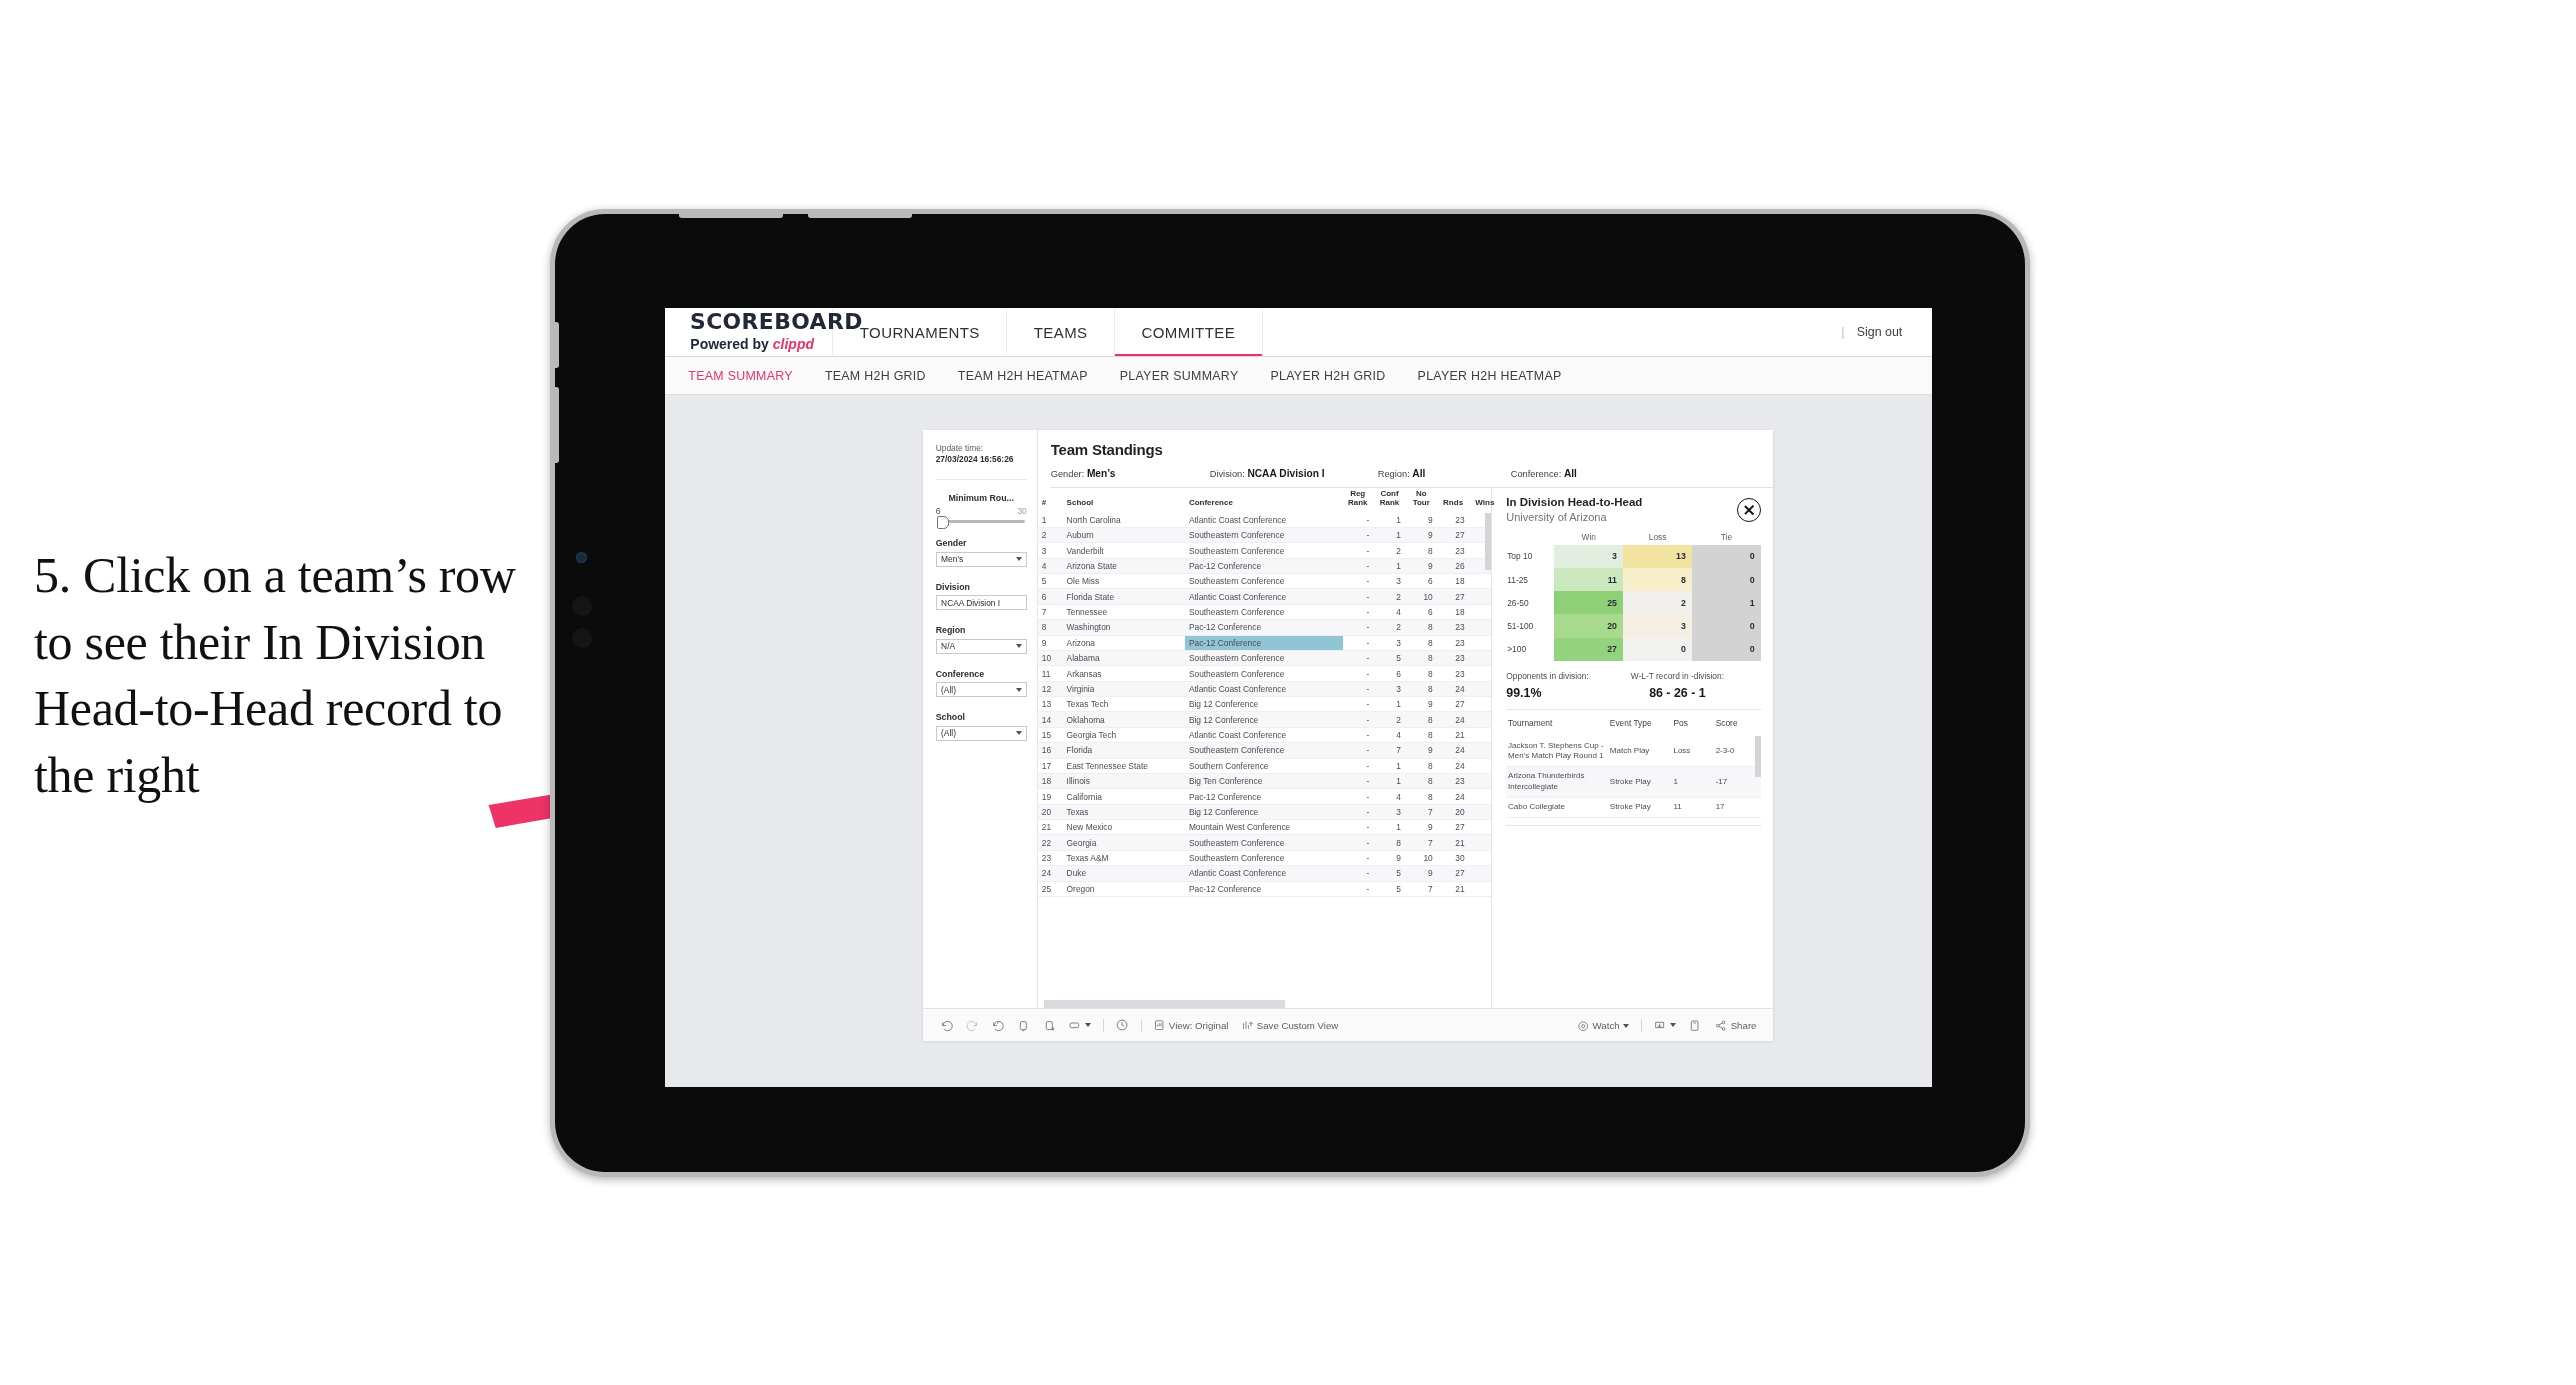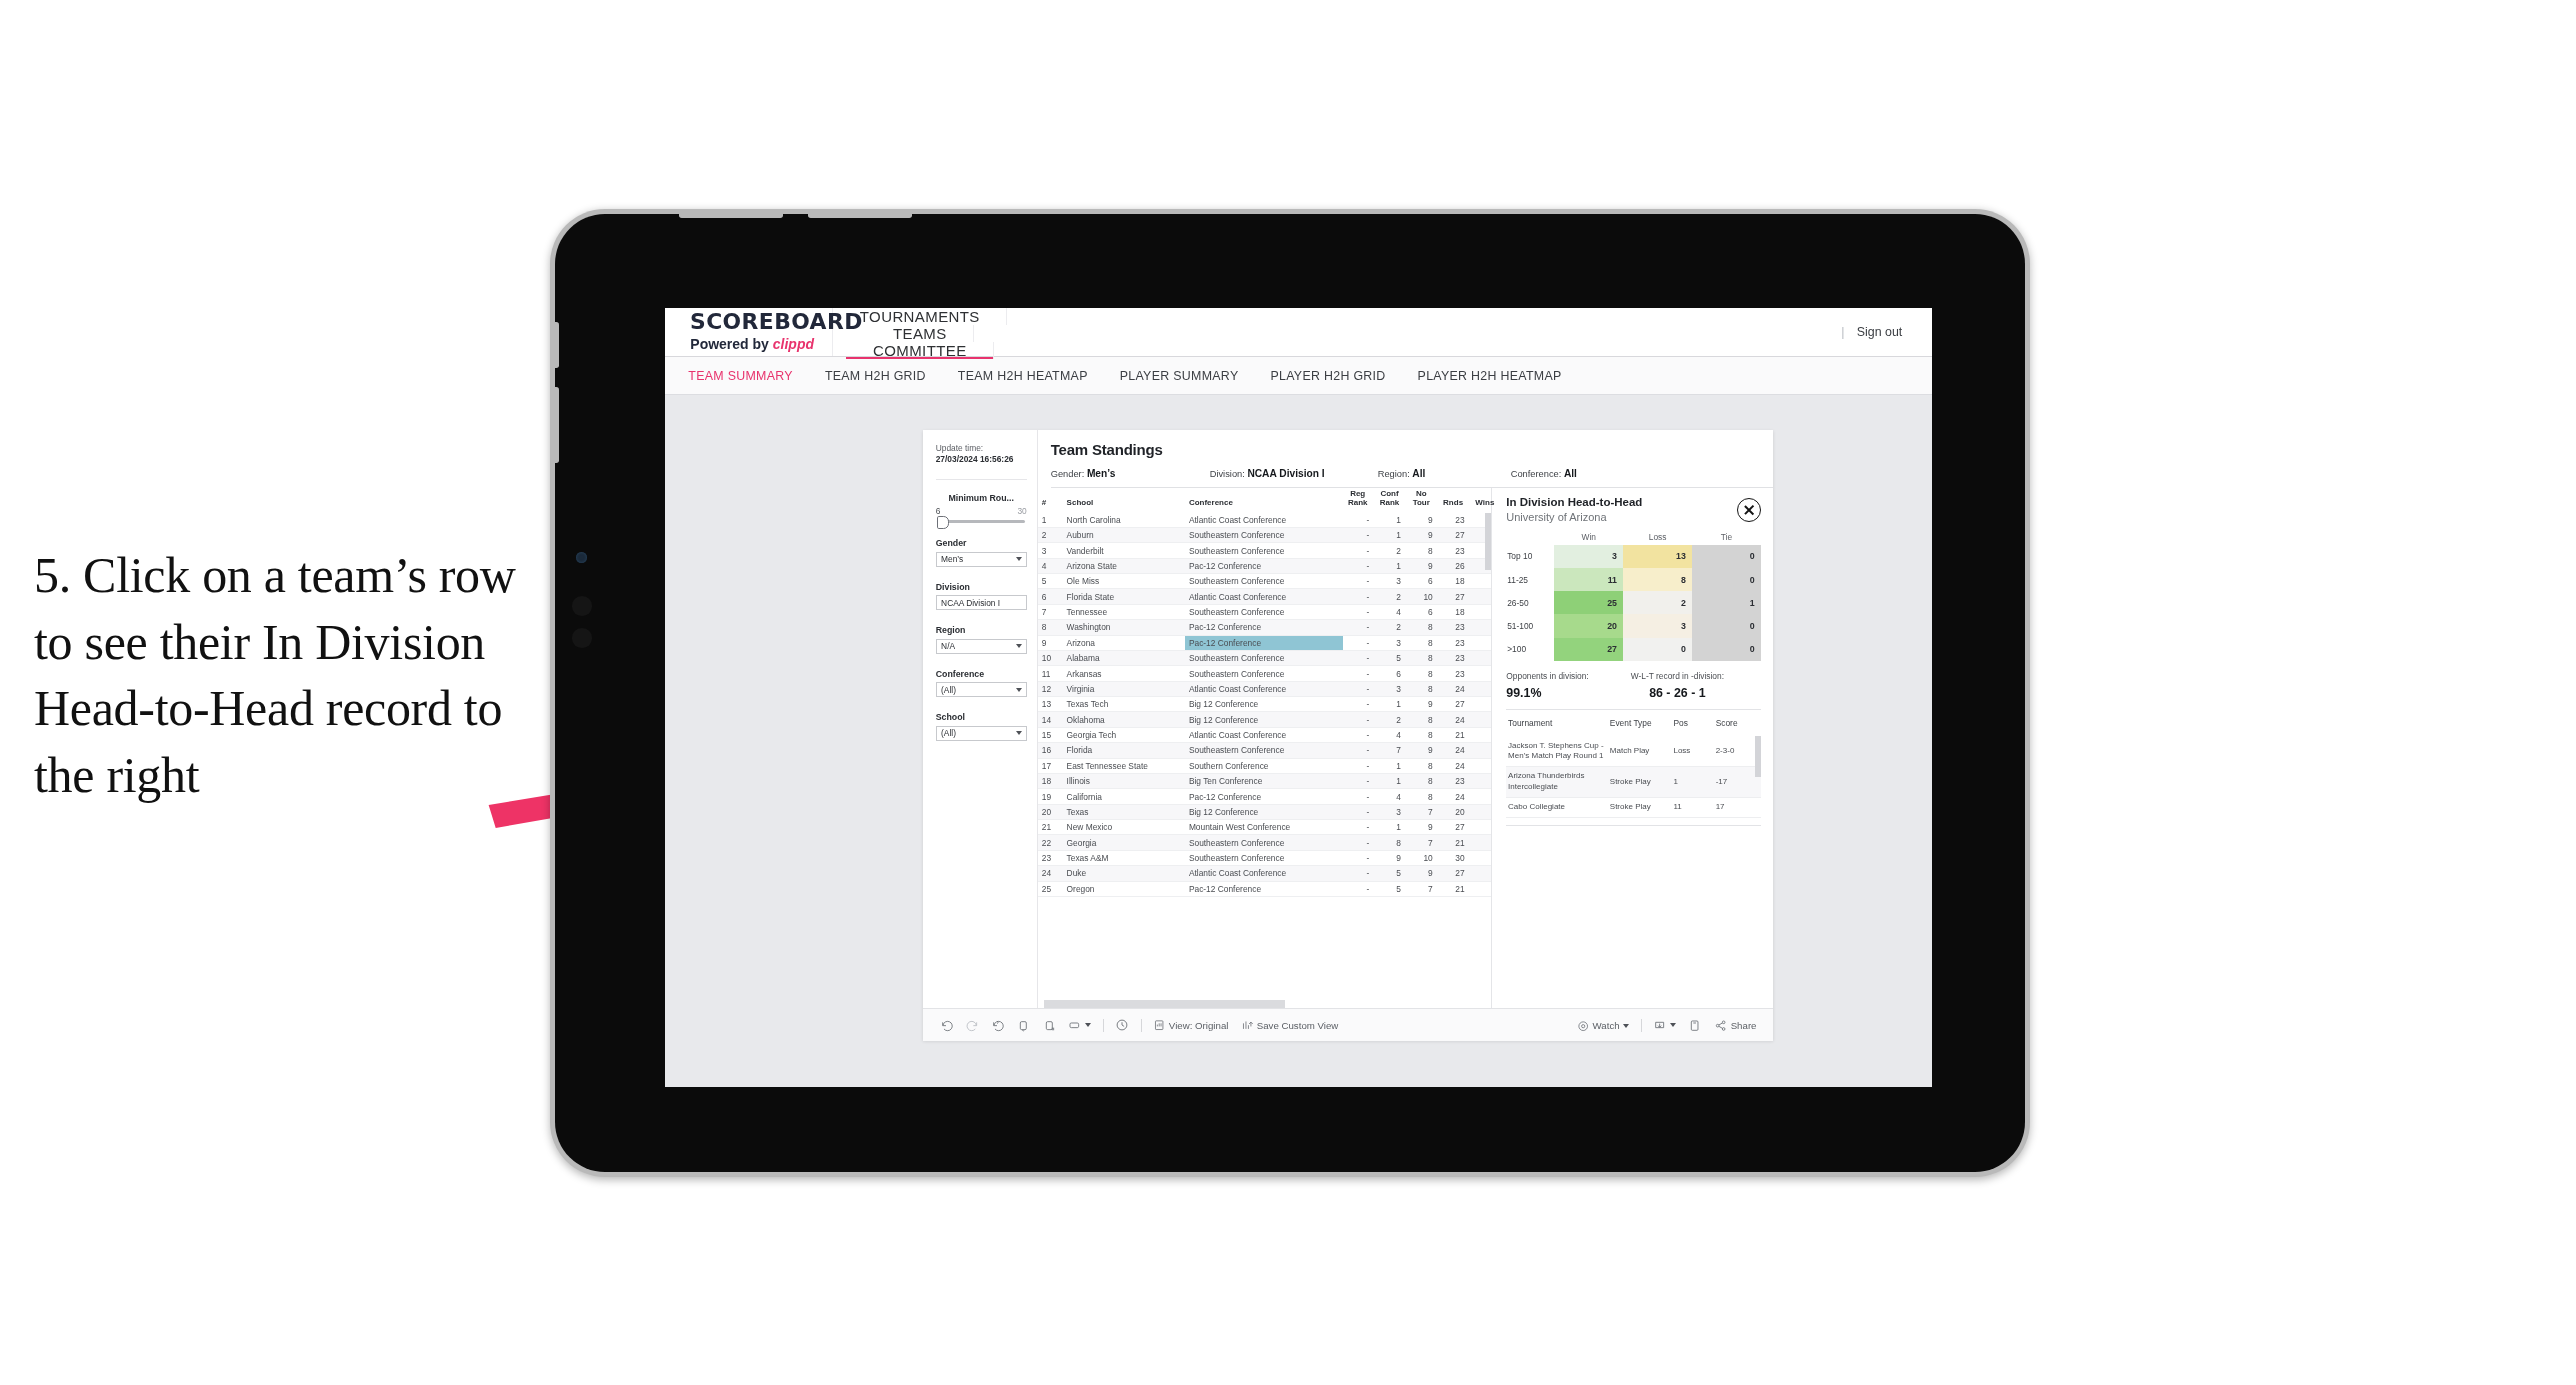--- a/index.html
+++ b/index.html
@@ -48,21 +48,21 @@
   
   #topbar{height:48px;background:#fff;display:flex;align-items:stretch;
           border-bottom:0.9px solid #d8d8dc;}
   #logo-cell{width:168px;display:flex;flex-direction:column;justify-content:center;
              padding-left:25px;box-sizing:border-box;border-right:0.9px solid #ececef;}
   #logo-word{font-size:21px;font-weight:700;letter-spacing:0.4px;color:#22283a;
              font-family:"DejaVu Sans",sans-serif;line-height:1;transform:scaleX(1.04);
              transform-origin:left center;}
   #logo-sub{font-size:14px;color:#22283a;margin-top:2.7px;font-weight:700;}
   #logo-sub .brand{color:#e8336d;font-style:italic;}
-  .topnav{display:flex;align-items:center;flex-direction:column;}
+  .topnav{display:flex;}
   .topnav-item{padding:0 26.5px;height:100%;display:flex;align-items:center;
     font-size:15px;color:#2e3033;letter-spacing:0.4px;border-right:0.9px solid #ececef;
     cursor:pointer;position:relative;}
   .topnav-item.active::after{content:"";position:absolute;left:0;right:0;bottom:0;
     height:2.7px;background:#e8336d;}
   #topbar-right{margin-left:auto;display:flex;align-items:center;
                 padding-right:30px;font-size:12.4px;color:#3a3d42;gap:12.4px;}
   #topbar-right .divider{color:#b9bcc2;}
 
   

